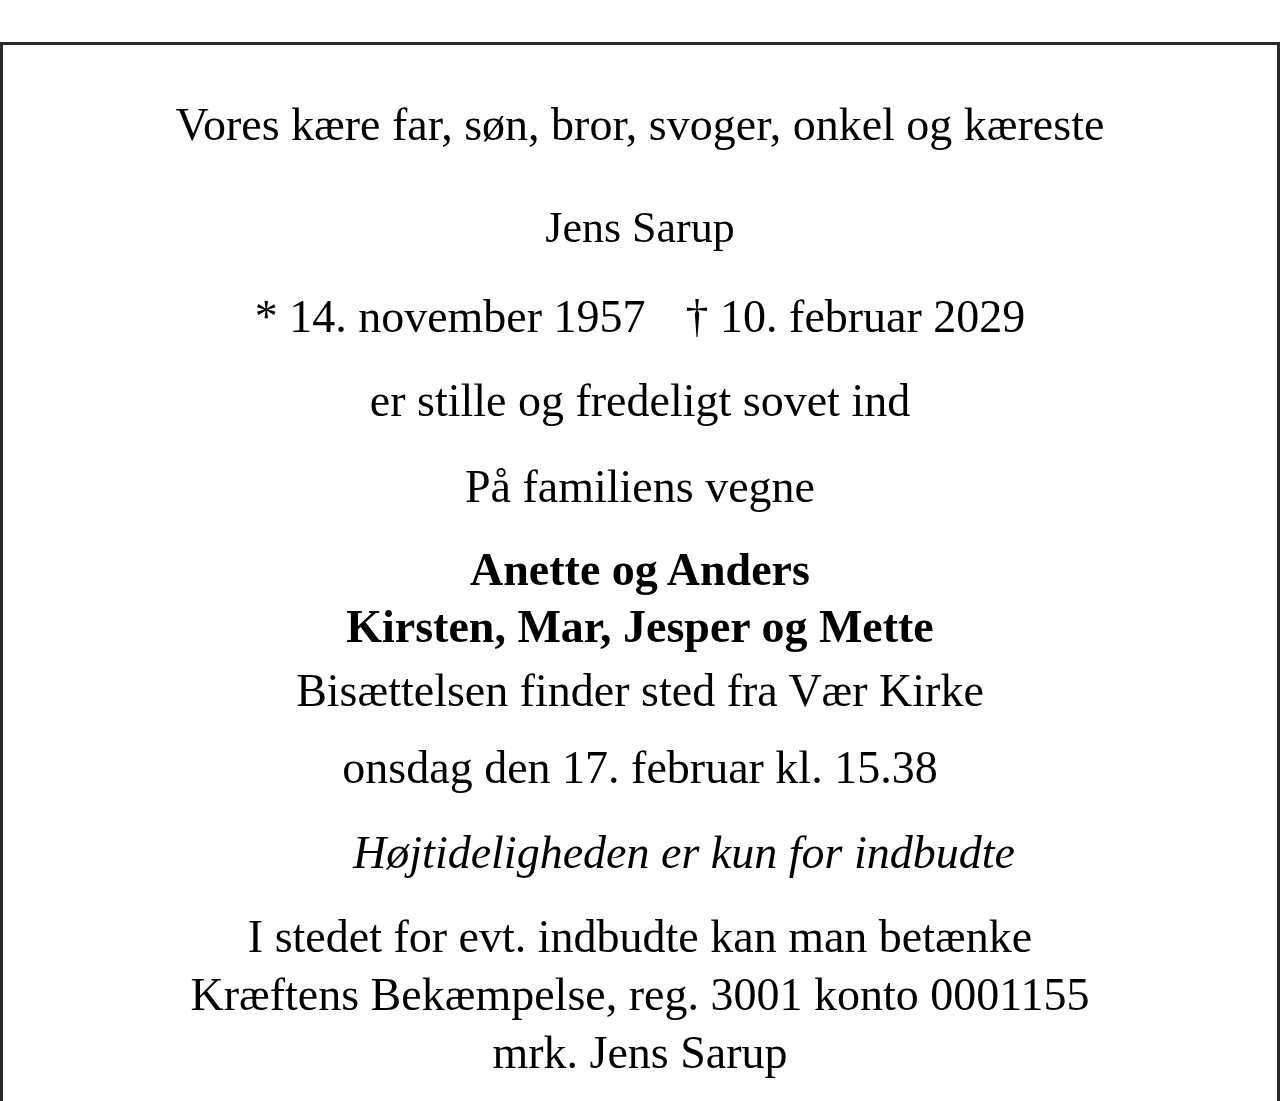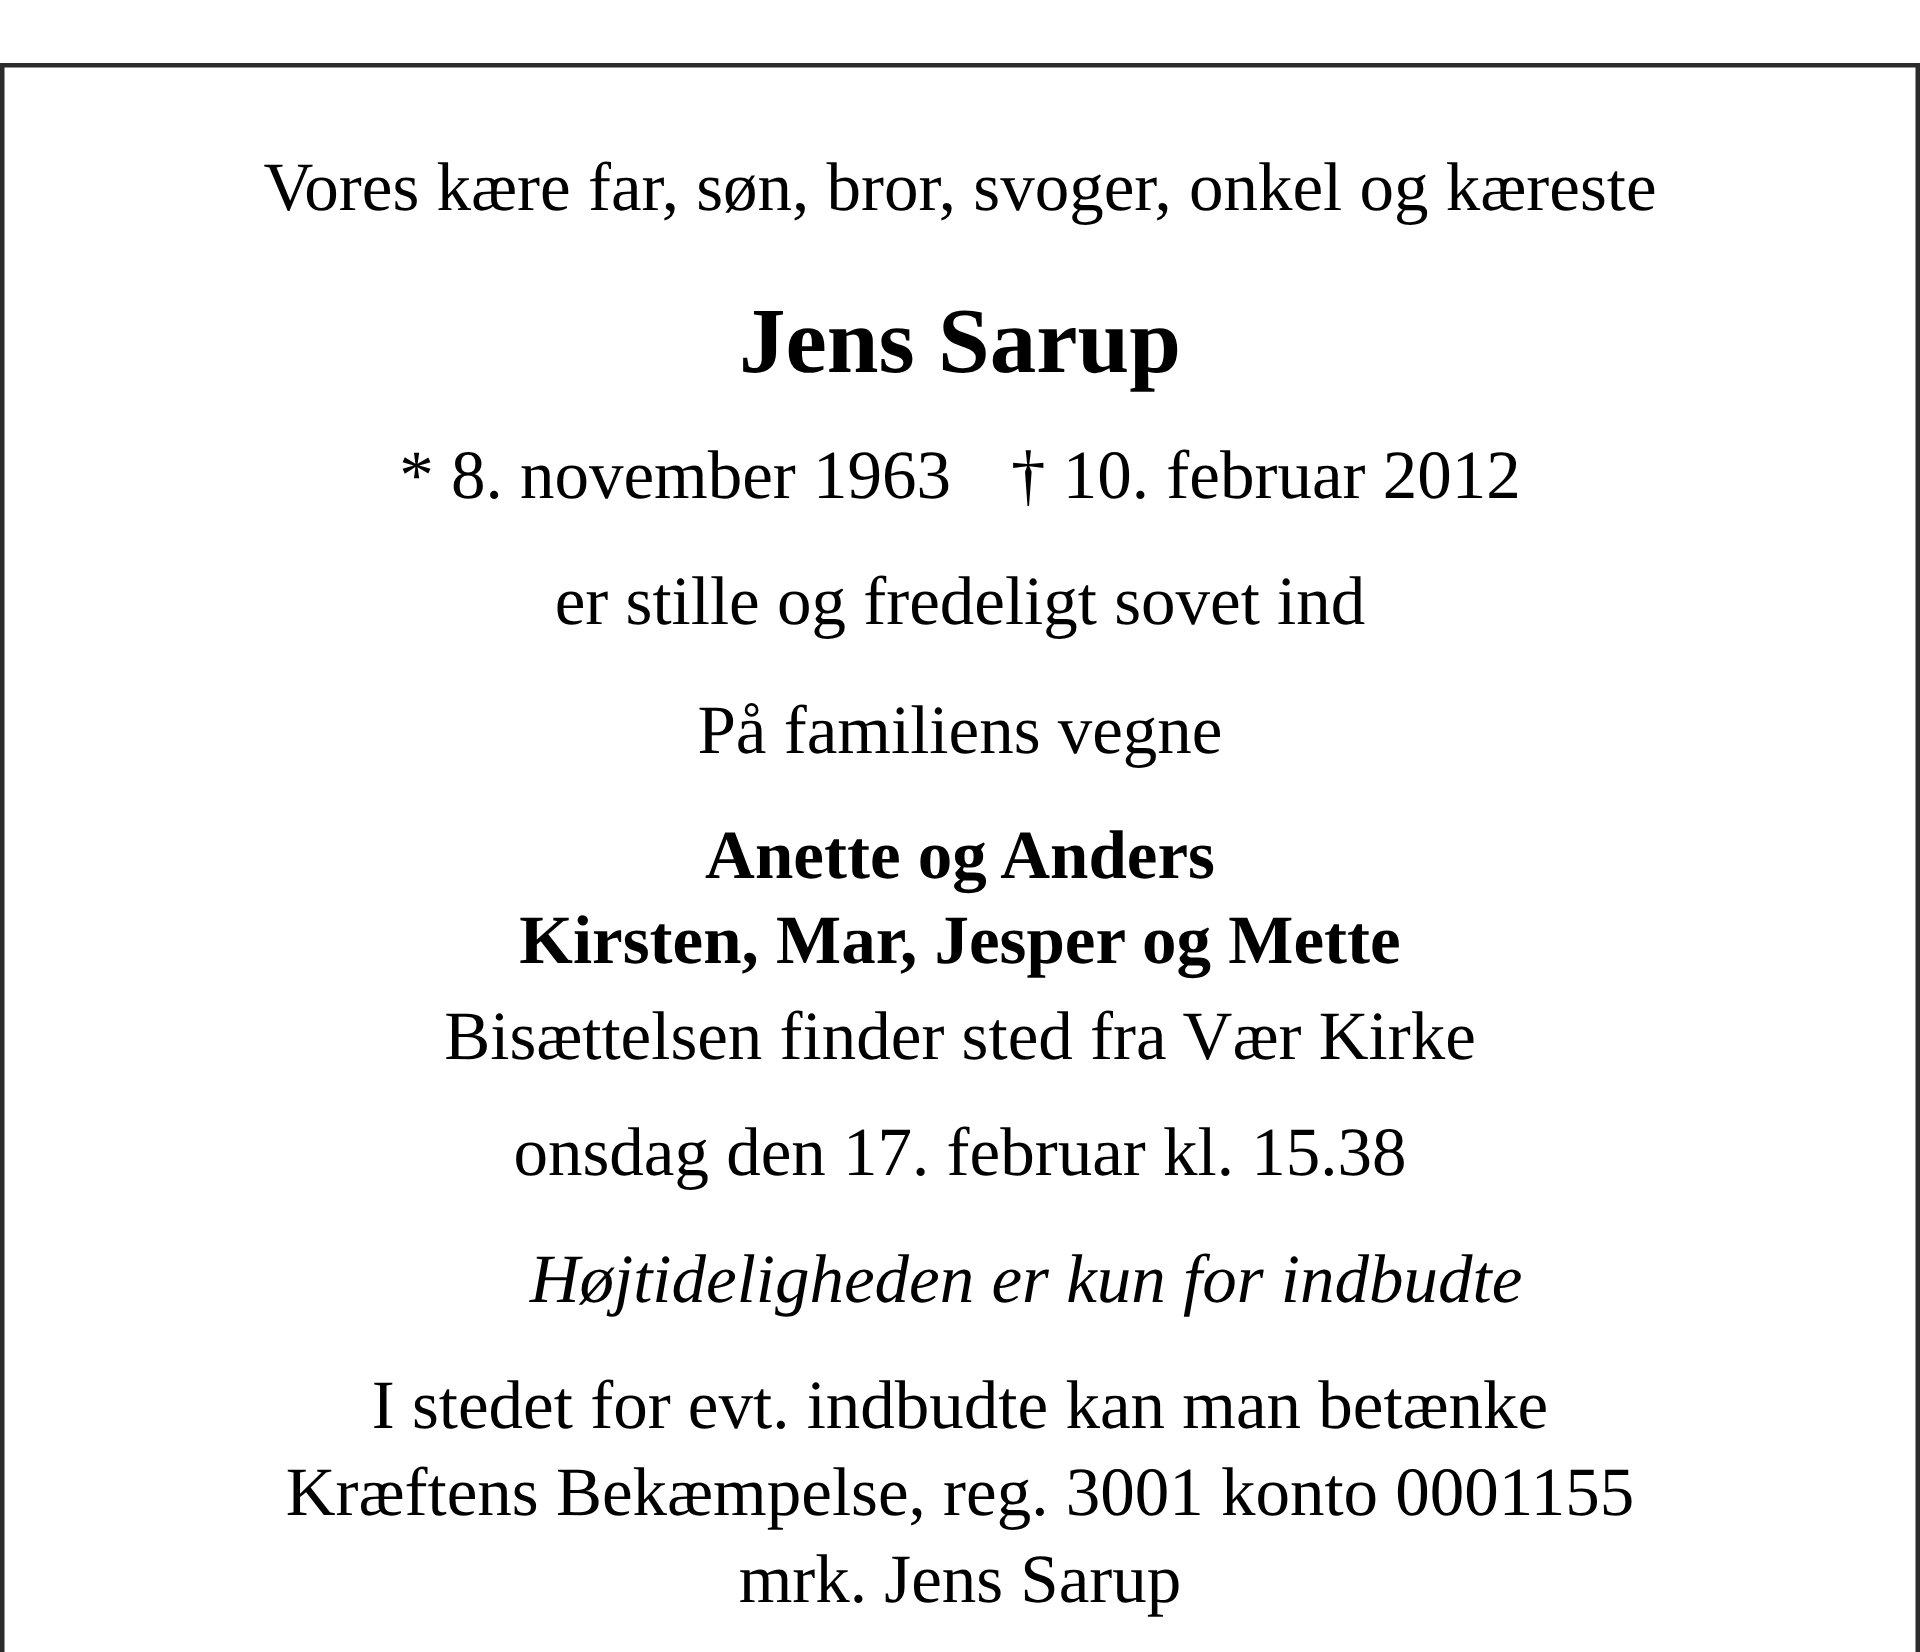--- a/index.html
+++ b/index.html
@@ -14,31 +14,31 @@
     color: #000000;
     margin-top: 42px;
   }
   .line {
     position: absolute; left: 0; width: 100%;
     text-align: center; white-space: nowrap;
     font-size: 46px; line-height: 56px;
   }
   .bold { font-weight: bold; }
   .italic { font-style: italic; padding-left: 44px; }
-  .name { font-size: 62px; line-height: 80px; font-weight: bold; }
+  .name { font-size: 44px; line-height: 80px; font-weight: normal; }
   .gap { display: inline-block; width: 40px; }
 </style>
 </head>
 <body>
 
 <div class="frame">
   <div class="line" style="top:52px">Vores kære far, søn, bror, svoger, onkel og kæreste</div>
   <div class="line name" style="top:143px">Jens Sarup</div>
   <div class="line" style="top:244px">
-    <span>* 8. november 1963</span><span class="gap"></span><span>†  10. februar 2012</span>
+    <span>* 14. november 1957</span><span class="gap"></span><span>†  10. februar 2029</span>
   </div>
   <div class="line" style="top:414px">På familiens vegne</div>
   <div class="line" style="top:328px">er stille og fredeligt sovet ind</div>
   <div class="line bold" style="top:497px">Anette og Anders</div>
   <div class="line bold" style="top:554px">Kirsten, Mar, Jesper og Mette</div>
   <div class="line" style="top:618px">Bisættelsen finder sted fra Vær Kirke</div>
   <div class="line" style="top:695px">onsdag den 17. februar kl. 15.38</div>
   <div class="line italic" style="top:780px">Højtideligheden er kun for indbudte</div>
   <div class="line" style="top:864px">I stedet for evt. indbudte kan man betænke</div>
   <div class="line" style="top:922px">Kræftens Bekæmpelse, reg. 3001 konto 0001155</div>

